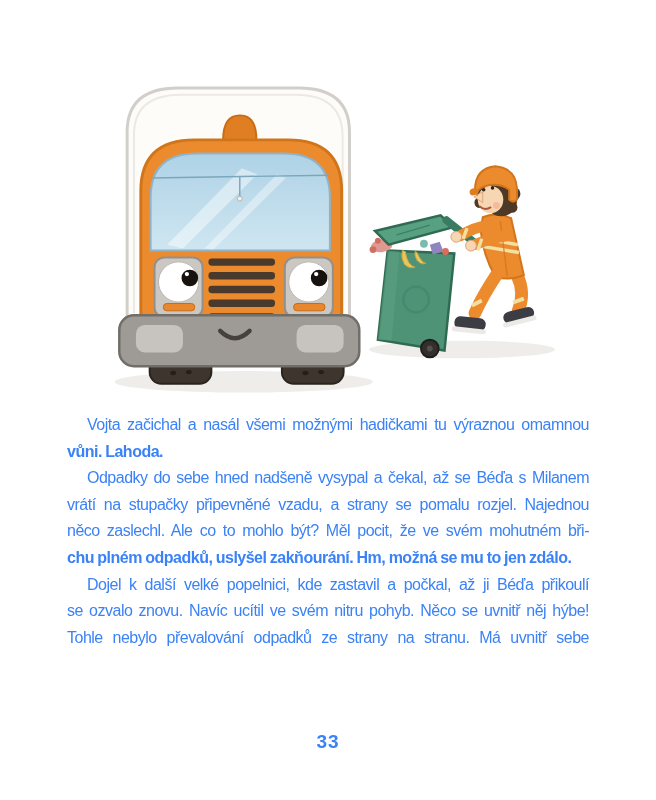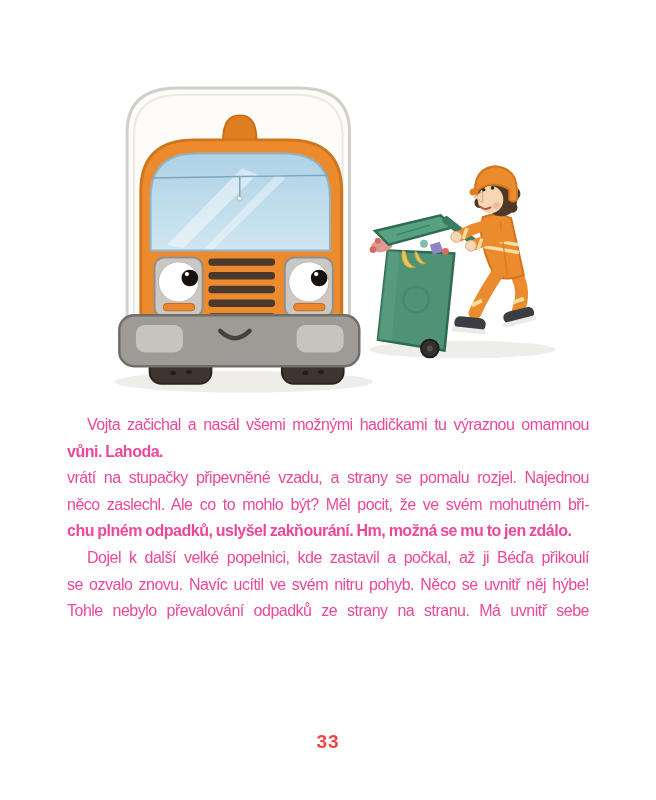--- a/index.html
+++ b/index.html
@@ -4,29 +4,29 @@
 <style>
   html,body{margin:0;padding:0;}
   body{
     width:656px;height:800px;position:relative;background:#ffffff;
     font-family:"Liberation Sans",sans-serif;overflow:hidden;
   }
   .illustration{position:absolute;left:85px;top:55px;width:480px;height:350px;}
   .illustration svg{display:block;width:100%;height:100%;}
   .text-block{
     position:absolute;left:67px;top:412px;width:522px;
-    font-size:16px;line-height:26.6px;color:#ec4899;
+    font-size:16px;line-height:26.6px;color:#3b82f6;
     letter-spacing:-0.5px;word-spacing:-0.6px;
   }
   .line{text-align:justify;text-align-last:justify;}
   .line.end{text-align:left;text-align-last:left;font-weight:bold;}
   .line.indent{text-indent:20px;}
   .page-number{
     position:absolute;top:731px;left:0;width:656px;text-align:center;
-    font-size:19px;font-weight:bold;color:#ef4444;letter-spacing:1px;
+    font-size:19px;font-weight:bold;color:#3b82f6;letter-spacing:1px;
   }
 </style>
 </head>
 <body>
 
 <div class="illustration">
   <svg viewBox="0 0 490 350" xmlns="http://www.w3.org/2000/svg">
     <defs>
       <linearGradient id="ws" x1="0" y1="0" x2="0" y2="1">
         <stop offset="0" stop-color="#aed2e6"></stop>
@@ -177,20 +177,21 @@
     </g>
   </svg>
 </div>
 
 <div class="text-block">
   <div>
     <div class="line indent">Vojta začichal a nasál všemi možnými hadičkami tu výraznou omamnou</div>
     <div class="line end">vůni. Lahoda.</div>
   </div>
   <div>
+    <div class="line indent">Odpadky do sebe hned nadšeně vysypal a čekal, až se Béďa s Milanem</div>
     <div class="line">vrátí na stupačky připevněné vzadu, a strany se pomalu rozjel. Najednou</div>
     <div class="line">něco zaslechl. Ale co to mohlo být? Měl pocit, že ve svém mohutném bři-</div>
     <div class="line end">chu plném odpadků, uslyšel zakňourání. Hm, možná se mu to jen zdálo.</div>
   </div>
   <div>
     <div class="line indent">Dojel k další velké popelnici, kde zastavil a počkal, až ji Béďa přikoulí</div>
     <div class="line">se ozvalo znovu. Navíc ucítil ve svém nitru pohyb. Něco se uvnitř něj hýbe!</div>
     <div class="line">Tohle nebylo převalování odpadků ze strany na stranu. Má uvnitř sebe</div>
   </div>
 </div>

